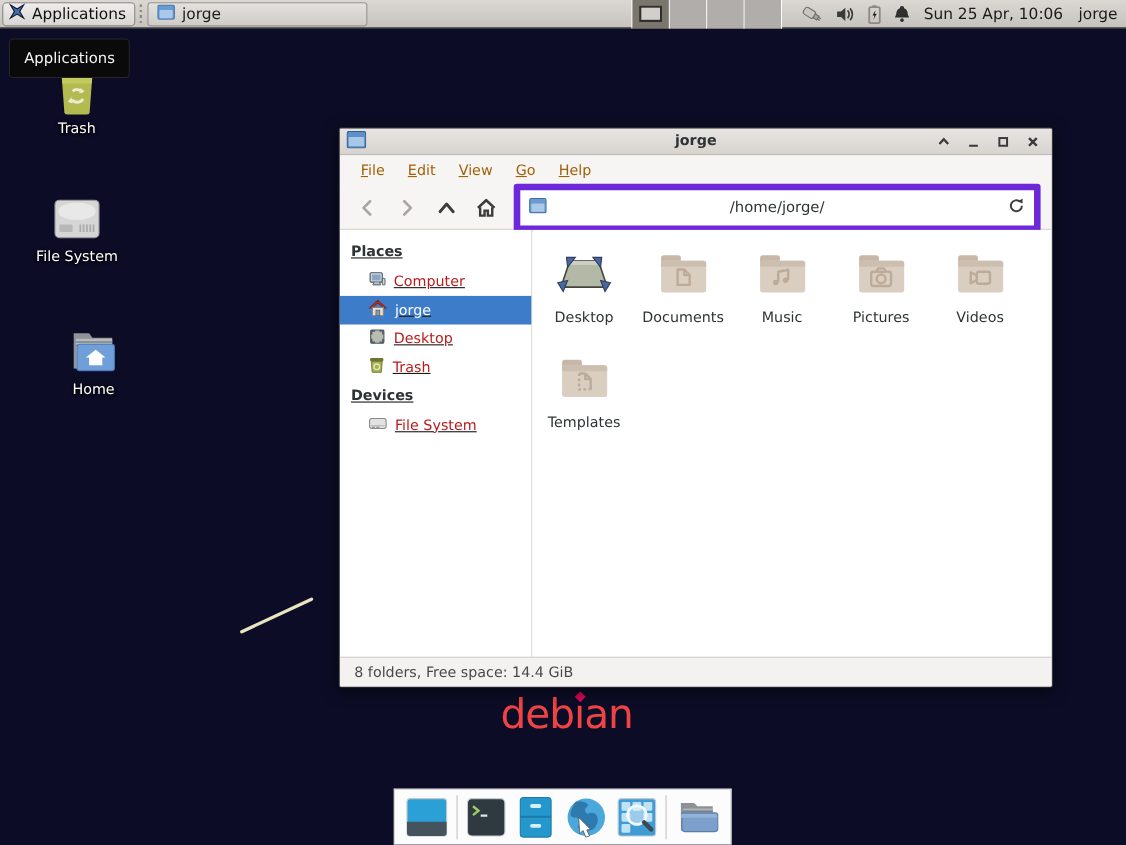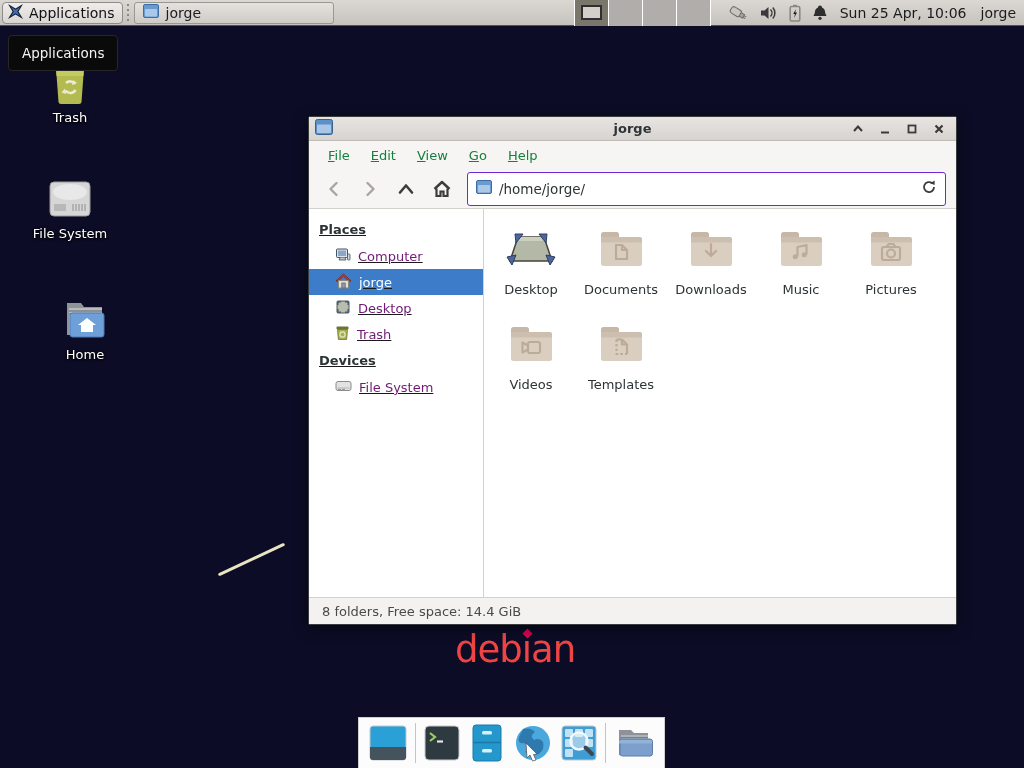--- a/index.html
+++ b/index.html
@@ -59,36 +59,36 @@
               border-bottom:1px solid #bfbcb8; display:flex; align-items:center;
               position:relative; flex:0 0 auto; }
   .titlebar .wicon { margin-left:6px; }
   .title { position:absolute; left:0; right:0; text-align:center; font-weight:bold;
            font-size:13px; color:#2e3436; }
   .controls { margin-left:auto; display:flex; gap:15px; padding-right:11px; z-index:2; }
   .ctrl { width:12px; height:12px; display:flex; align-items:center; justify-content:center; }
 
   .menubar { height:28px; background:#f6f5f3; display:flex; align-items:center;
              gap:9px; padding-left:13px; flex:0 0 auto; }
-  .menu-item { display:inline-block; font-size:13px; color:#15803d; padding:3px 6px; }
+  .menu-item { display:inline-block; font-size:13px; color:#a16207; padding:3px 6px; }
   .menu-item::first-letter { text-decoration:underline; }
 
   .toolbar { height:40px; background:#f6f5f3; border-bottom:1px solid #d5d2ce;
              display:flex; align-items:center; gap:6px; padding:0 10px; flex:0 0 auto; }
   .tool-btn { width:30px; height:28px; display:flex; align-items:center; justify-content:center; }
-  .pathbar { flex:1; height:29px; background:#fff; border:1px solid #6d28d9; border-radius:3px;
-             display:flex; align-items:center; gap:7px; padding:16px 8px; margin-left:4px; }
+  .pathbar { flex:1; height:29px; background:#fff; border:6px solid #6d28d9; border-radius:3px;
+             display:flex; align-items:center; gap:7px; padding:16px 8px; margin-left:4px;text-align:center; }
   .pathbar .ptext { font-size:13.5px; color:#2e3436; flex:1; }
 
   .body-area { flex:1; display:flex; min-height:0; }
   .sidebar { width:175px; border-right:1px solid #d5d2ce; background:#fff;
              padding-top:7px; flex:0 0 auto;text-decoration:underline; }
   .side-header { font-weight:bold; font-size:13px; color:#2e3436; padding:6px 0 6px 10px; }
   .side-item { display:flex; align-items:center; gap:7px; height:26px;
-               padding-left:26px; font-size:13px; color:#701a75; }
+               padding-left:26px; font-size:13px; color:#b91c1c; }
   .side-item.selected { background:#3d7cc8; color:#fff; }
   .side-item svg { flex:0 0 auto; }
 
   .main { flex:1; background:#fff; padding:16px 0 0 2px; display:flex; flex-wrap:wrap;
           align-content:flex-start; }
   .cell { width:90px; height:95px; display:flex; flex-direction:column; align-items:center; }
   .cell .lbl { margin-top:5px; font-size:13px; color:#2e3436; }
 
   .statusbar { height:27px; background:#f3f2f0; border-top:1px solid #d5d2ce;
                display:flex; align-items:center; padding-left:13px; font-size:13px;
@@ -392,34 +392,20 @@
             <path d="M4 14.5 q0-2.5 2.5-2.5 h36 q2.5 0 2.5 2.5 v3 H4 Z" fill="#cdbfb0"></path>
             <g fill="none" stroke="#bcab99" stroke-width="2.2" stroke-linejoin="round">
               <path d="M19 20 h6 l5 5 v9 H19 Z"></path>
                 <path d="M25 20 v5 h5"></path>
             </g>
           </svg>
         </span>
         <span class="lbl">Documents</span>
       </div>
 
-      <div class="cell">
-        <span>
-          <svg width="48" height="48" viewBox="0 0 48 48">
-            <rect x="4" y="7" width="18" height="11" rx="2.5" fill="#c7b7a6"></rect>
-            <rect x="4" y="12" width="41" height="29" rx="2.5" fill="#dacec1"></rect>
-            <path d="M4 14.5 q0-2.5 2.5-2.5 h36 q2.5 0 2.5 2.5 v3 H4 Z" fill="#cdbfb0"></path>
-            <g fill="none" stroke="#bcab99" stroke-width="2.2" stroke-linecap="round" stroke-linejoin="round">
-              <path d="M24 19 v11"></path>
-                <path d="M19 26 l5 5 5-5"></path>
-            </g>
-          </svg>
-        </span>
-        <span class="lbl">Downloads</span>
-      </div>
 
       <div class="cell">
         <span>
           <svg width="48" height="48" viewBox="0 0 48 48">
             <rect x="4" y="7" width="18" height="11" rx="2.5" fill="#c7b7a6"></rect>
             <rect x="4" y="12" width="41" height="29" rx="2.5" fill="#dacec1"></rect>
             <path d="M4 14.5 q0-2.5 2.5-2.5 h36 q2.5 0 2.5 2.5 v3 H4 Z" fill="#cdbfb0"></path>
             <g fill="none" stroke="#bcab99" stroke-width="2.2" stroke-linejoin="round">
               <path d="M20.5 31.5 V22 l9 -1.8 V29.5"></path>
             </g>

